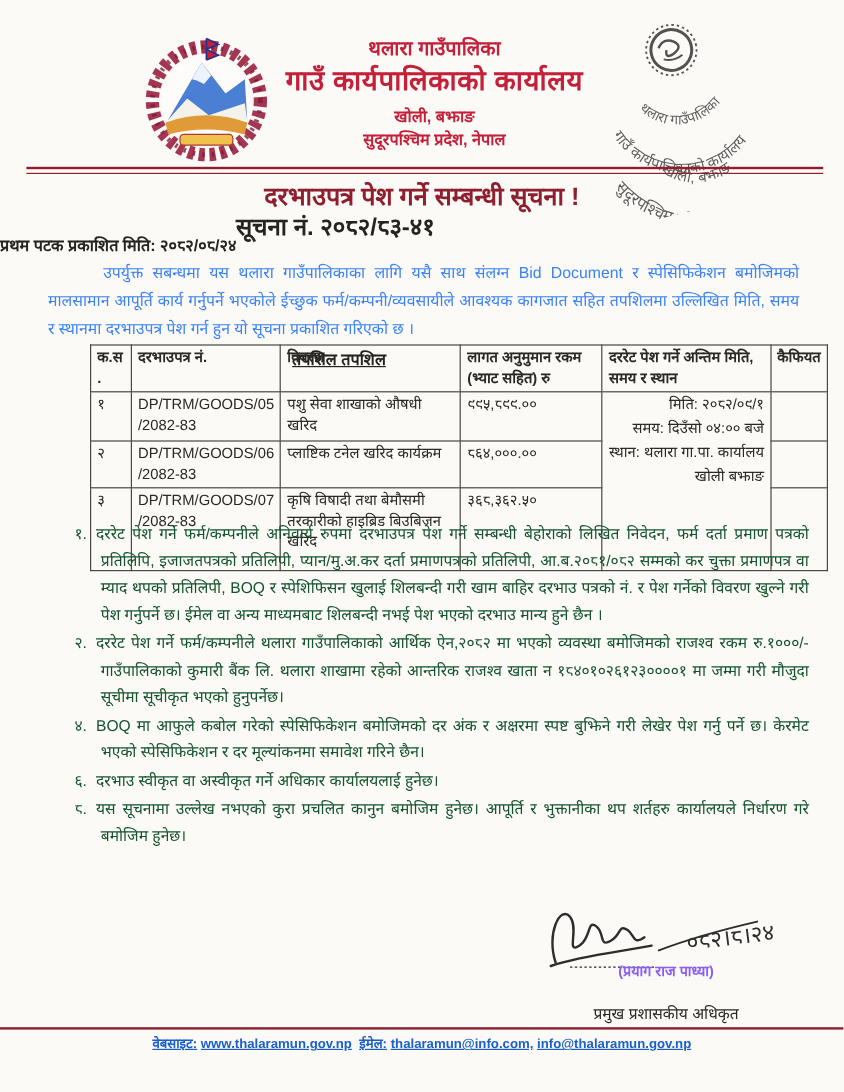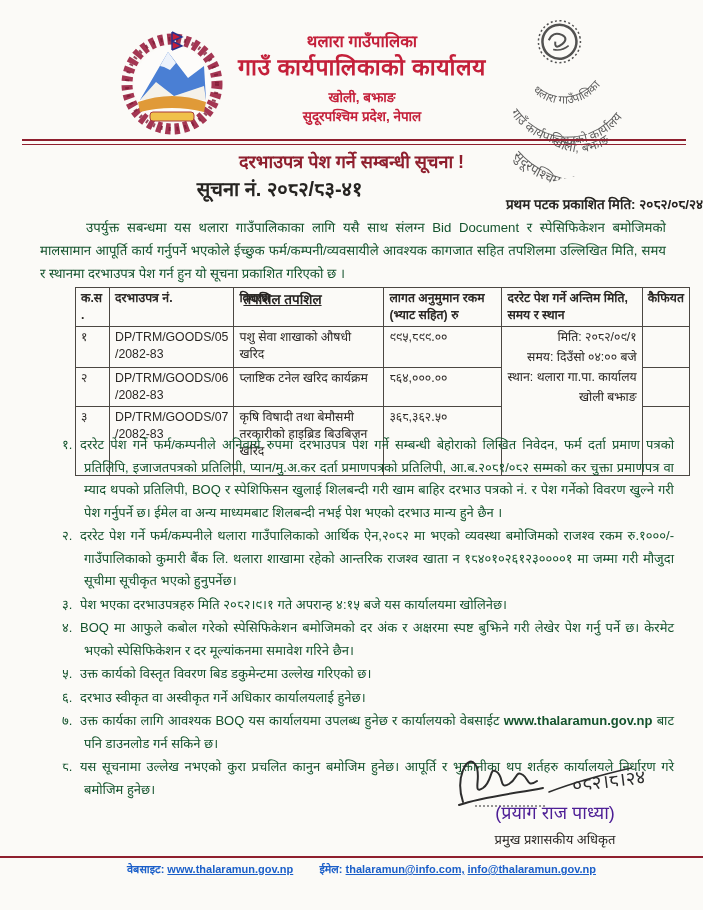--- a/index.html
+++ b/index.html
@@ -19,28 +19,28 @@
   .office-name{color:#c4203a;font-weight:bold;font-size:23px;line-height:30px;letter-spacing:.5px;}
   .place-line{color:#c4203a;font-weight:bold;font-size:13.5px;line-height:19px;margin-top:6px;}
   .prov-line{color:#c4203a;font-weight:bold;font-size:13.5px;line-height:19px;}
   .stamp-wrap{position:absolute;left:484px;top:10px;width:210px;height:160px;transform:rotate(-14deg);opacity:.88;}
 
   .double-rule{position:absolute;top:139px;left:22px;width:664px;height:3px;
     border-top:2px solid #8f1f2e;border-bottom:1px solid #8f1f2e;}
 
   
   .notice-title{position:absolute;top:149px;left:0;width:703px;text-align:center;
-    color:#8f1f2e;font-weight:bold;font-size:18px;}
+    color:#8f1f2e;font-weight:bold;font-size:21px;}
   .notice-number{position:absolute;top:175px;left:0;width:559px;text-align:center;
     font-weight:bold;font-size:20px;color:#262421;}
-  .notice-published{position:absolute;top:195px;left:0;width:703px;text-align:right;
+  .notice-published{position:absolute;top:195px;left:0;width:703px;text-align:left;
     font-weight:bold;font-size:13.5px;color:#262421;}
 
   .intro{position:absolute;top:216px;left:40px;width:626px;
-    font-size:13.2px;line-height:23px;text-align:justify;text-indent:46px;color:#14532d;}
+    font-size:13.2px;line-height:23px;text-align:justify;text-indent:46px;color:#3b82f6;}
   .tapasil{position:absolute;top:268px;left:0;width:565px;text-align:center;
     font-weight:bold;font-size:13.5px;text-decoration:underline;color:#262421;margin-top:22px;}
 
   
   .tbl{position:absolute;top:287px;left:75px;border-collapse:collapse;table-layout:fixed;}
   .tbl td,.tbl th{border:1px solid #4b4742;padding:2px 5px;vertical-align:top;
     font-size:12.3px;line-height:17px;color:#2b2825;font-weight:normal;text-align:left;}
   .tbl th{font-weight:600;}
   .col-sn{width:34px;} .col-no{width:96px;} .col-desc{width:150px;}
   .col-amt{width:118px;} .col-dl{width:128px;} .col-rem{width:47px;}
@@ -54,29 +54,29 @@
   
   .terms{position:absolute;top:434px;left:62px;width:612px;}
   .term{font-size:13px;line-height:22.5px;text-align:justify;color:#14532d;
     padding-left:22px;text-indent:-22px;margin-bottom:1px;}
   .term .tnum{display:inline-block;width:18px;text-indent:0;}
   .term b{font-weight:bold;}
 
   
   .sig-block{position:absolute;left:440px;top:748px;width:230px;text-align:center;}
   .sig-svg{display:block;margin:0 auto;}
-  .sig-name{font-size:18px;color:#4c1d95;margin-top:-14px;}
-  .sig-title{font-size:13px;color:#2b2825;margin-top:6px;}
+  .sig-name{font-size:12px;color:#8b5cf6;margin-top:-14px;font-weight:bold;}
+  .sig-title{font-size:13px;color:#2b2825;margin-top:18px;}
 
   
   .footer-rule{position:absolute;top:856px;left:0;width:703px;height:0;border-top:2.5px solid #8f1f2e;}
   .footer{position:absolute;top:861px;left:0;width:703px;text-align:center;
     font-size:11px;font-weight:bold;color:#1b5fc9;}
   .footer a{color:#1b5fc9;text-decoration:underline;}
-  .footer .lbl{margin-left:20px;}
+  .footer .lbl{text-decoration:underline;}
 </style>
 </head>
 <body>
 
 <div class="page">
 
   <div class="header">
 
     <div class="logo-wrap">
       <svg width="112" height="110" viewBox="0 0 112 110">
@@ -183,25 +183,22 @@
       <td>कृषि विषादी तथा बेमौसमी तरकारीको हाइब्रिड बिउबिजन खरिद</td>
       <td class="td-amt">३६८,३६२.५०</td>
       <td></td>
     </tr>
   </tbody>
     </table>
 
   <div class="terms">
     <div class="term"><span class="tnum">१.</span><span>दररेट पेश गर्ने फर्म/कम्पनीले अनिवार्य रुपमा दरभाउपत्र  पेश गर्ने सम्बन्धी बेहोराको लिखित निवेदन, फर्म दर्ता प्रमाण पत्रको प्रतिलिपि, इजाजतपत्रको प्रतिलिपी, प्यान/मु.अ.कर दर्ता प्रमाणपत्रको प्रतिलिपी, आ.ब.२०८१/०८२ सम्मको कर चुक्ता प्रमाणपत्र वा म्याद थपको प्रतिलिपी, BOQ र स्पेशिफिसन खुलाई शिलबन्दी गरी खाम बाहिर दरभाउ पत्रको नं. र पेश गर्नेको विवरण खुल्ने गरी पेश गर्नुपर्ने छ। ईमेल वा अन्य माध्यमबाट शिलबन्दी नभई पेश भएको दरभाउ मान्य हुने छैन ।</span></div>
     <div class="term"><span class="tnum">२.</span><span>दररेट पेश गर्ने फर्म/कम्पनीले थलारा गाउँपालिकाको आर्थिक ऐन,२०८२ मा भएको व्यवस्था बमोजिमको राजश्व रकम रु.१०००/- गाउँपालिकाको कुमारी बैंक लि. थलारा शाखामा रहेको आन्तरिक राजश्व खाता न १८४०१०२६१२३००००१ मा जम्मा गरी मौजुदा सूचीमा सूचीकृत भएको हुनुपर्नेछ।</span></div>
-    <div class="term"><span class="tnum">३.</span><span>पेश भएका दरभाउपत्रहरु मिति २०८२।९।१ गते अपरान्ह ४:१५ बजे यस कार्यालयमा खोलिनेछ।</span></div>
     <div class="term"><span class="tnum">४.</span><span>BOQ मा आफुले कबोल गरेको स्पेसिफिकेशन बमोजिमको दर अंक र अक्षरमा स्पष्ट बुझिने गरी लेखेर पेश गर्नु पर्ने छ।  केरमेट भएको स्पेसिफिकेशन र दर मूल्यांकनमा समावेश गरिने छैन।</span></div>
-    <div class="term"><span class="tnum">५.</span><span>उक्त कार्यको विस्तृत विवरण बिड डकुमेन्टमा उल्लेख गरिएको छ।</span></div>
     <div class="term"><span class="tnum">६.</span><span>दरभाउ स्वीकृत वा अस्वीकृत गर्ने अधिकार कार्यालयलाई हुनेछ।</span></div>
-    <div class="term"><span class="tnum">७.</span><span>उक्त कार्यका लागि आवश्यक BOQ यस कार्यालयमा उपलब्ध हुनेछ र कार्यालयको वेबसाईट </span><b>www.thalaramun.gov.np</b><span> बाट पनि डाउनलोड गर्न सकिने छ।</span></div>
     <div class="term"><span class="tnum">८.</span><span>यस सूचनामा उल्लेख नभएको कुरा प्रचलित कानुन बमोजिम हुनेछ।  आपूर्ति र भुक्तानीका थप शर्तहरु कार्यालयले निर्धारण गरे बमोजिम हुनेछ।</span></div>
   </div>
 
   <div class="sig-block">
     <svg class="sig-svg" width="220" height="66" viewBox="0 0 220 66">
       <g fill="none" stroke="#2d2d2d" stroke-width="2" stroke-linecap="round">
         <path d="M18,54 C10,30 22,6 30,16 C38,26 26,48 38,40 C48,33 44,18 52,24 C59,29 54,42 64,36 C73,31 70,22 78,27 C84,31 82,40 92,33"></path>
         <path d="M14,57 C40,48 74,45 98,40"></path>
         <path d="M104,44 C130,34 160,26 186,20" stroke-width="1.6"></path>
       </g>

